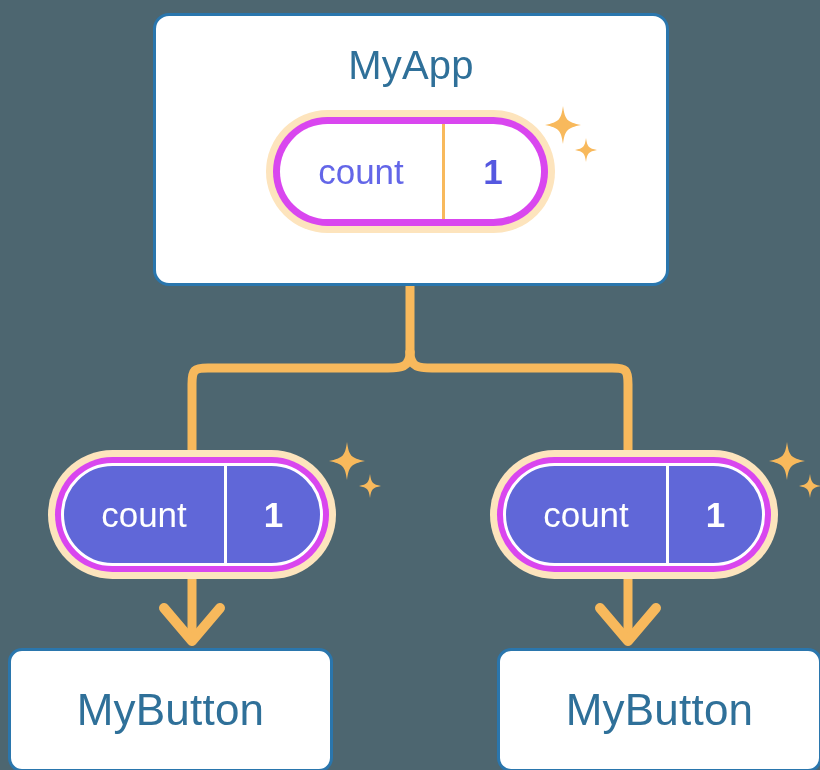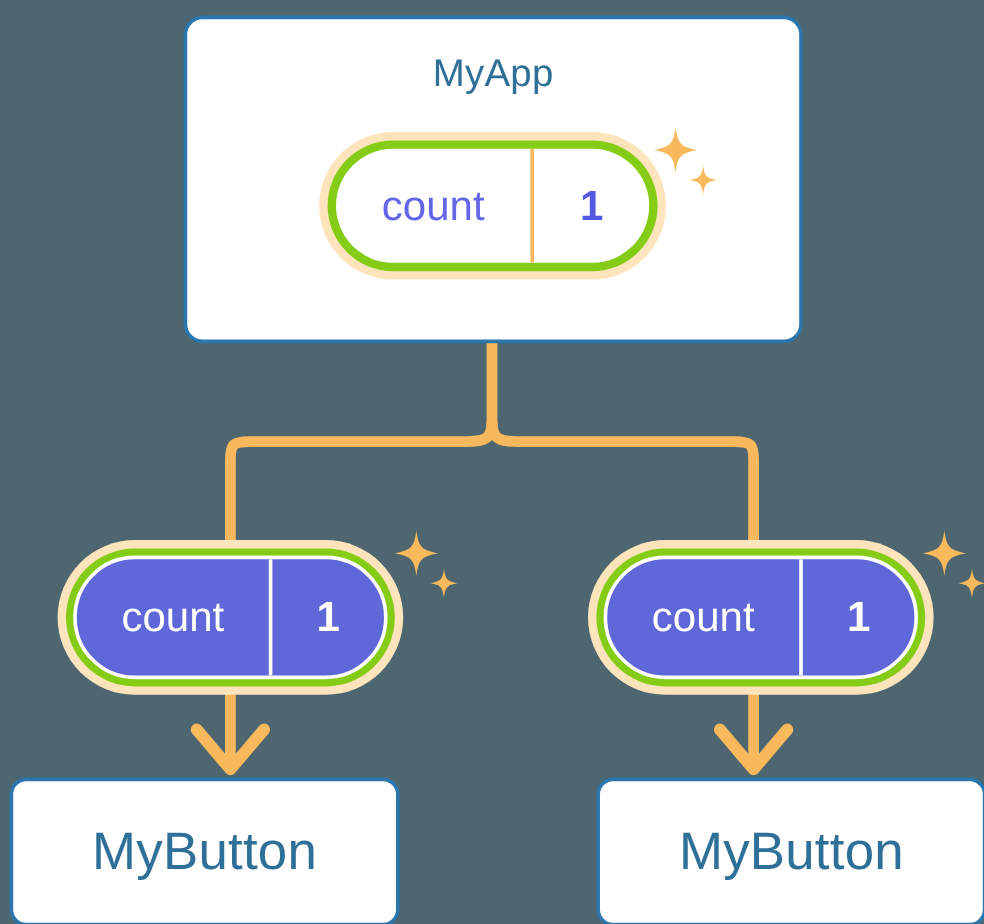--- a/index.html
+++ b/index.html
@@ -52,21 +52,21 @@
     left: 153px;
     top: 13px;
     width: 516px;
     height: 273px;
     border-radius: 16px;
     align-items: flex-start;
     justify-content: center;
   }
   #app-card .card-title {
     margin-top: 29px;
-    font-size: 32px;
+    font-size: 40px;
     text-align: right;
   }
 
   #button-card-left {
     left: 8px;
     top: 648px;
     width: 325px;
     height: 124px;
   }
   #button-card-right {
@@ -81,21 +81,21 @@
     position: absolute;
     box-sizing: border-box;
     border-radius: 999px;
     background: #fde4bd;               
     padding: 7px;
     display: flex;
   }
   .pill-ring {
     flex: 1 1 auto;
     border-radius: 999px;
-    background: #84cc16;               
+    background: #d946ef;               
     padding: 7px;
     display: flex;
   }
   .pill-body {
     flex: 1 1 auto;
     border-radius: 999px;
     display: flex;
     align-items: stretch;
     overflow: hidden;
   }

